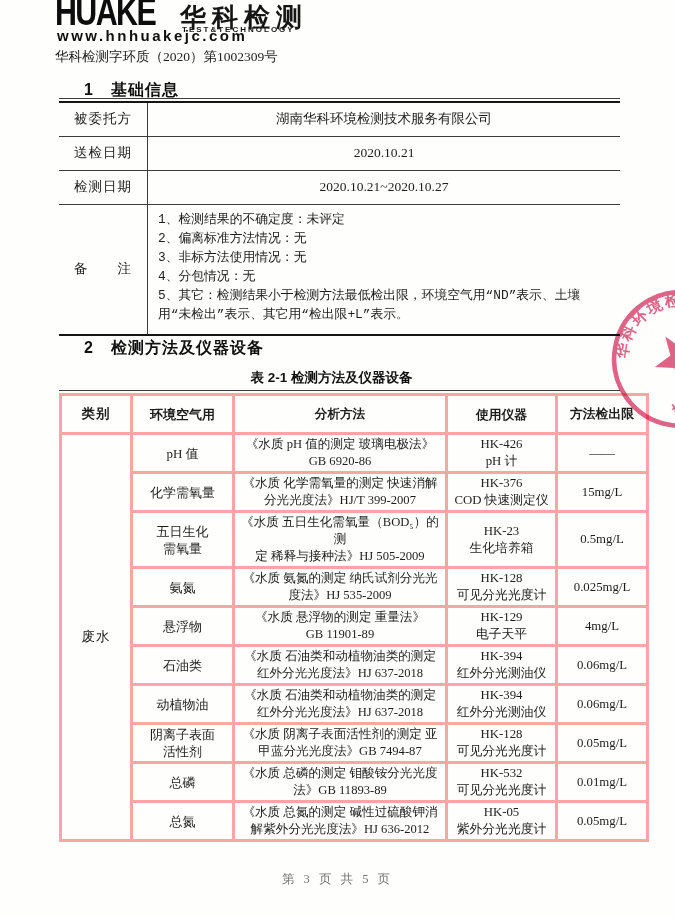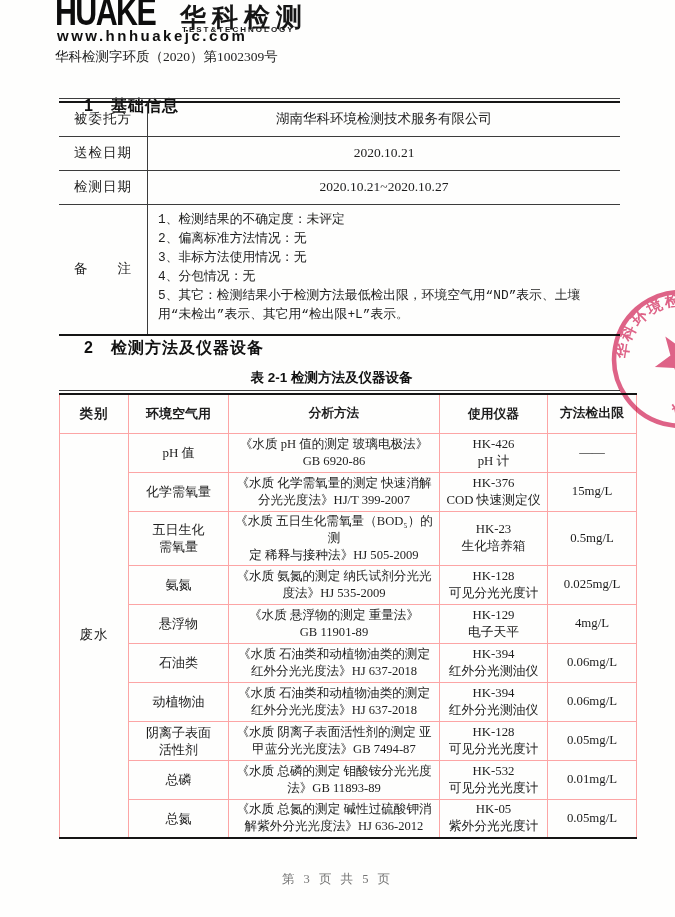--- a/index.html
+++ b/index.html
@@ -16,39 +16,39 @@
   .logo-cn{position:absolute; top:0; left:180px; font-family:"Liberation Sans",sans-serif;
     font-weight:bold; font-size:26px; letter-spacing:6px; color:#151515;}
   .logo-sub{position:absolute; top:25px; left:182px; font-family:"Liberation Sans",sans-serif;
     font-weight:bold; font-size:8px; letter-spacing:2px; color:#171717;}
   .website{position:absolute; top:27px; left:57px; font-family:"Liberation Sans",sans-serif;
     font-weight:900; font-size:15px; letter-spacing:2.5px; color:#0f0f0f;}
   .doc-number{position:absolute; top:48px; left:55px; font-size:13.5px; color:#222;}
   
   .sec-title{position:absolute; left:84px; font-family:"Liberation Sans",sans-serif;
     font-weight:bold; font-size:16px; letter-spacing:1px; color:#111;}
-  .sec1-title{top:80px;margin-top:16px;}
+  .sec1-title{top:80px;}
   .sec2-title{top:338px;}
   .caption{position:absolute; top:369px; left:51px; width:561px; text-align:center;
     font-family:"Liberation Sans",sans-serif; font-weight:bold; font-size:13.5px; color:#111;}
   
   .tbl-wrap{position:absolute; left:59px; width:561px; border-top:1.5px solid #3d3d3d; padding-top:2px;}
   .t1-wrap{top:98px;} .t2-wrap{top:390px;}
   table{border-collapse:collapse; width:561px; table-layout:fixed;
     border-top:2.5px solid #151515; border-bottom:2.8px solid #151515;}
   td,th{vertical-align:middle; color:#1d1d1d;}
   
   .t1 td{border-bottom:1px solid #3c3c3c; font-size:13.5px;}
   .t1 .lbl{width:86px; text-align:center; border-right:1px solid #3c3c3c; letter-spacing:1px;}
   .t1 .val{text-align:center;}
   .t1 tr.r{height:34px;}
   .t1 .remarks{padding:5px 8px 10px 10px; text-align:left;font-family:Liberation Mono, monospace;}
   .t1 .remarks div{font-size:12.8px; line-height:19px;}
   
-  .t2 th,.t2 td{border:1px solid #fca5a5; text-align:center; padding:1px 2px;}
+  .t2 th,.t2 td{border:3px solid #fca5a5; text-align:center; padding:1px 2px;}
   .t2 th{font-family:"Liberation Sans",sans-serif; font-weight:bold; font-size:13.5px; height:32px;}
   .t2 tr{height:39px;}
   .t2 .c-cat{width:64px; font-size:13.5px; letter-spacing:1px;}
   .t2 .c-item{width:95px; font-size:13px; white-space:pre-line; line-height:17px;}
   .t2 .c-method{width:206px; font-size:12.6px; white-space:pre-line; line-height:17px;}
   .t2 .c-instr{width:103px; font-size:12.8px; white-space:pre-line; line-height:17px;}
   .t2 .c-limit{width:84px; font-size:12.8px;}
   
   .footer{position:absolute; top:871px; left:0; width:675px; text-align:center;
     font-size:12.5px; letter-spacing:3px; color:#737373;}

